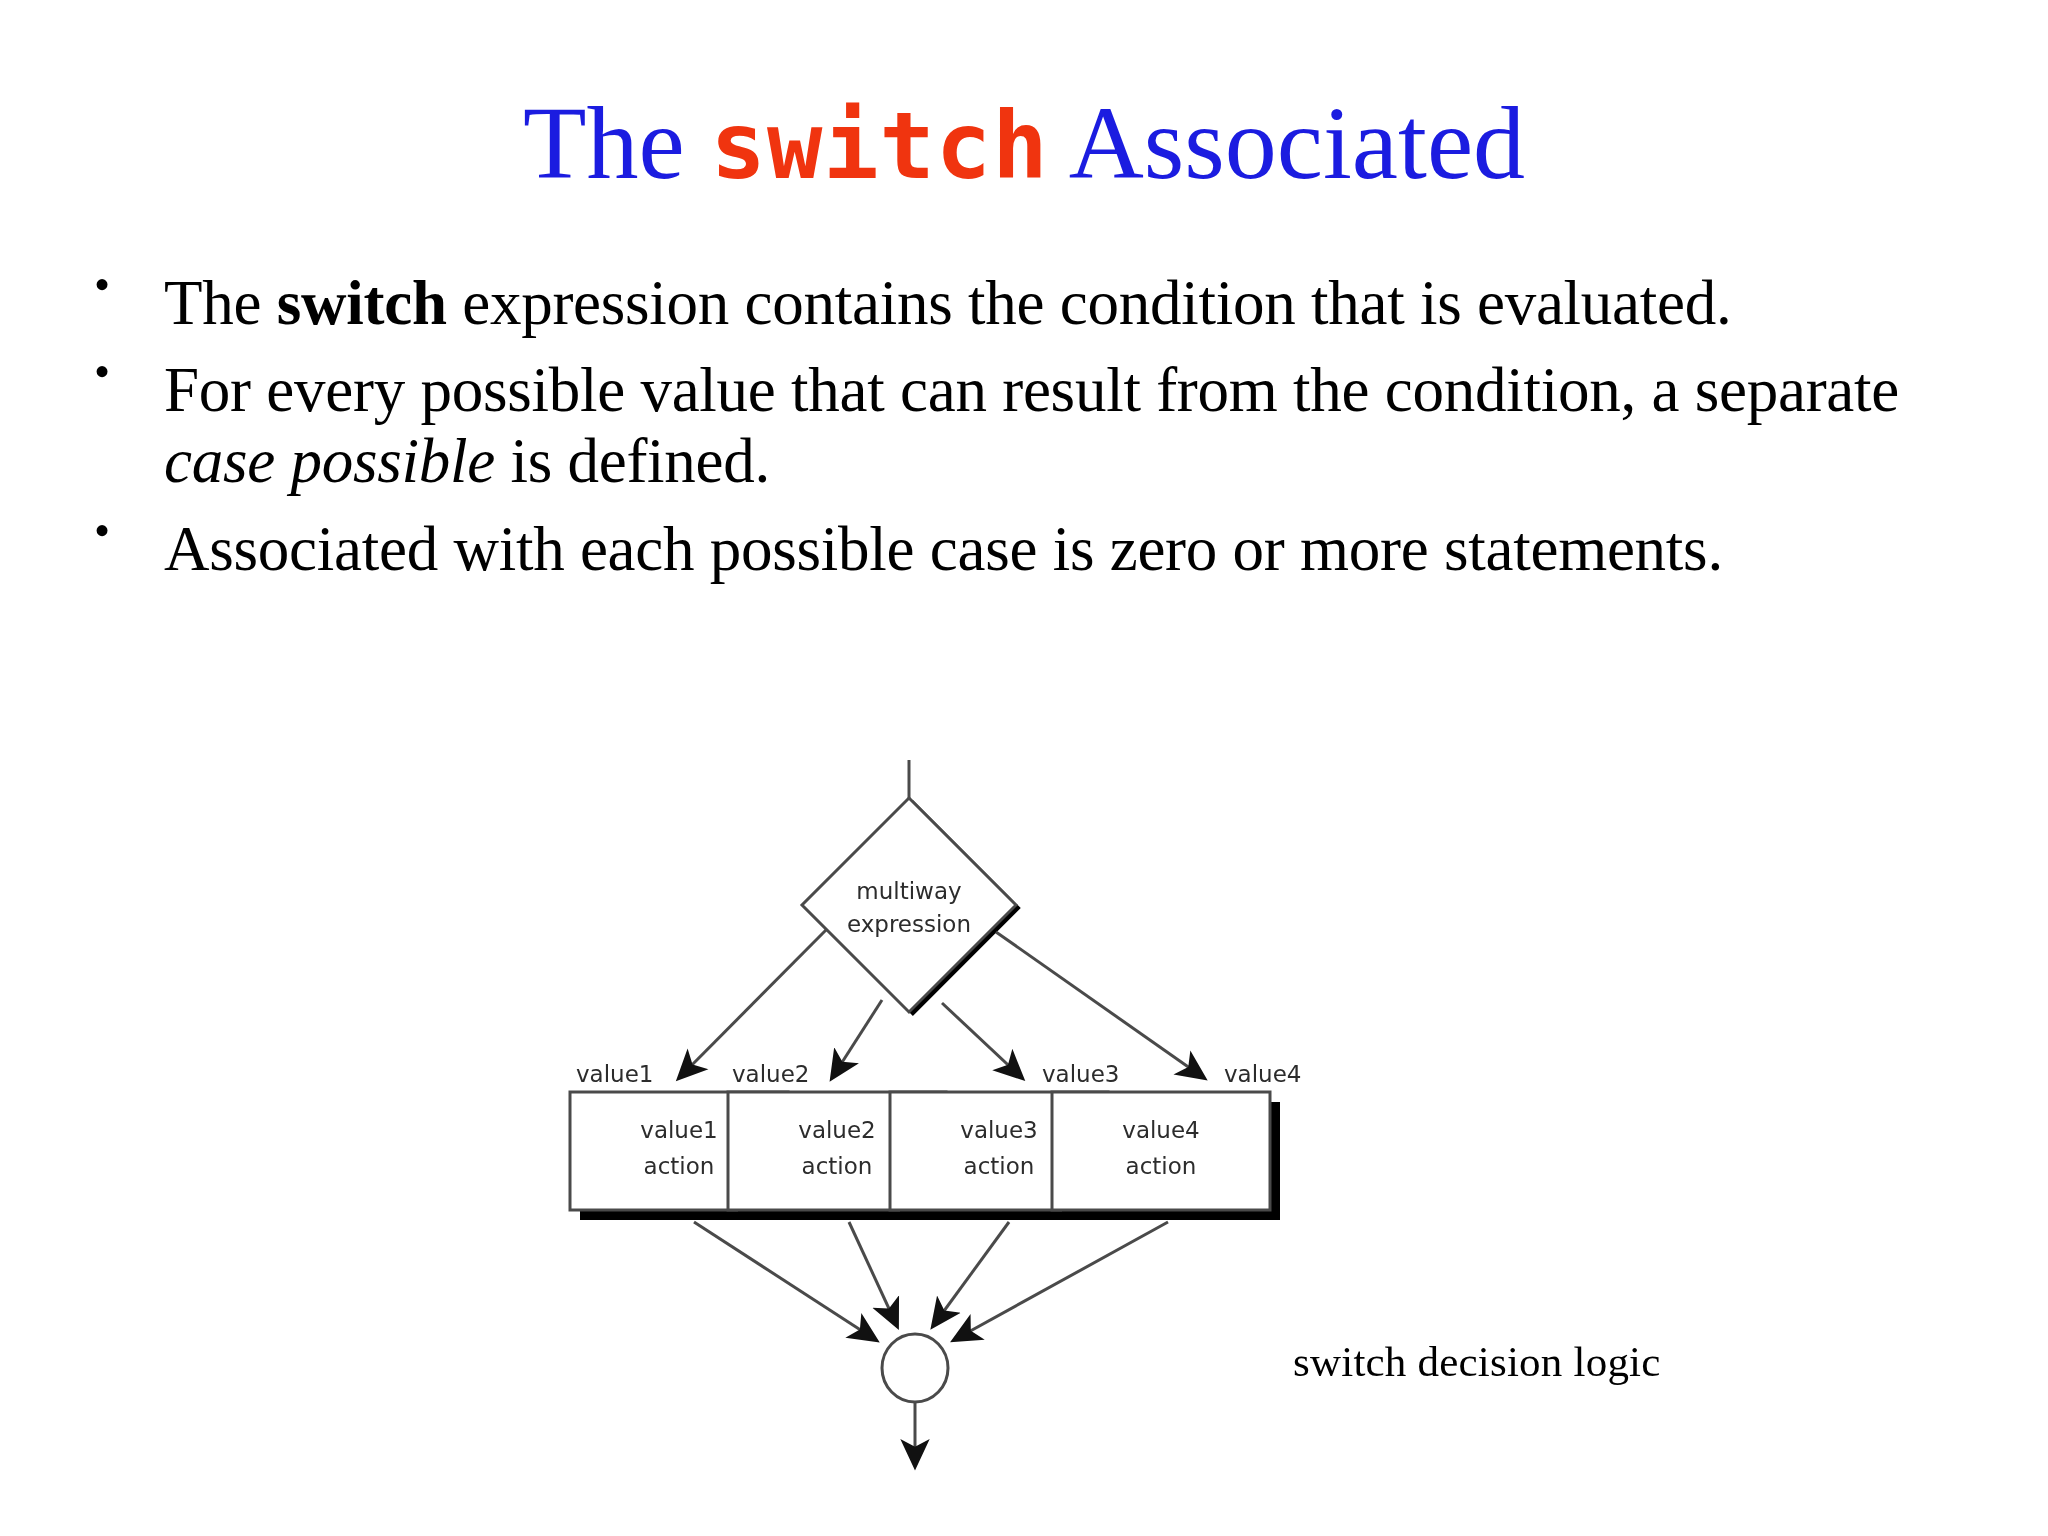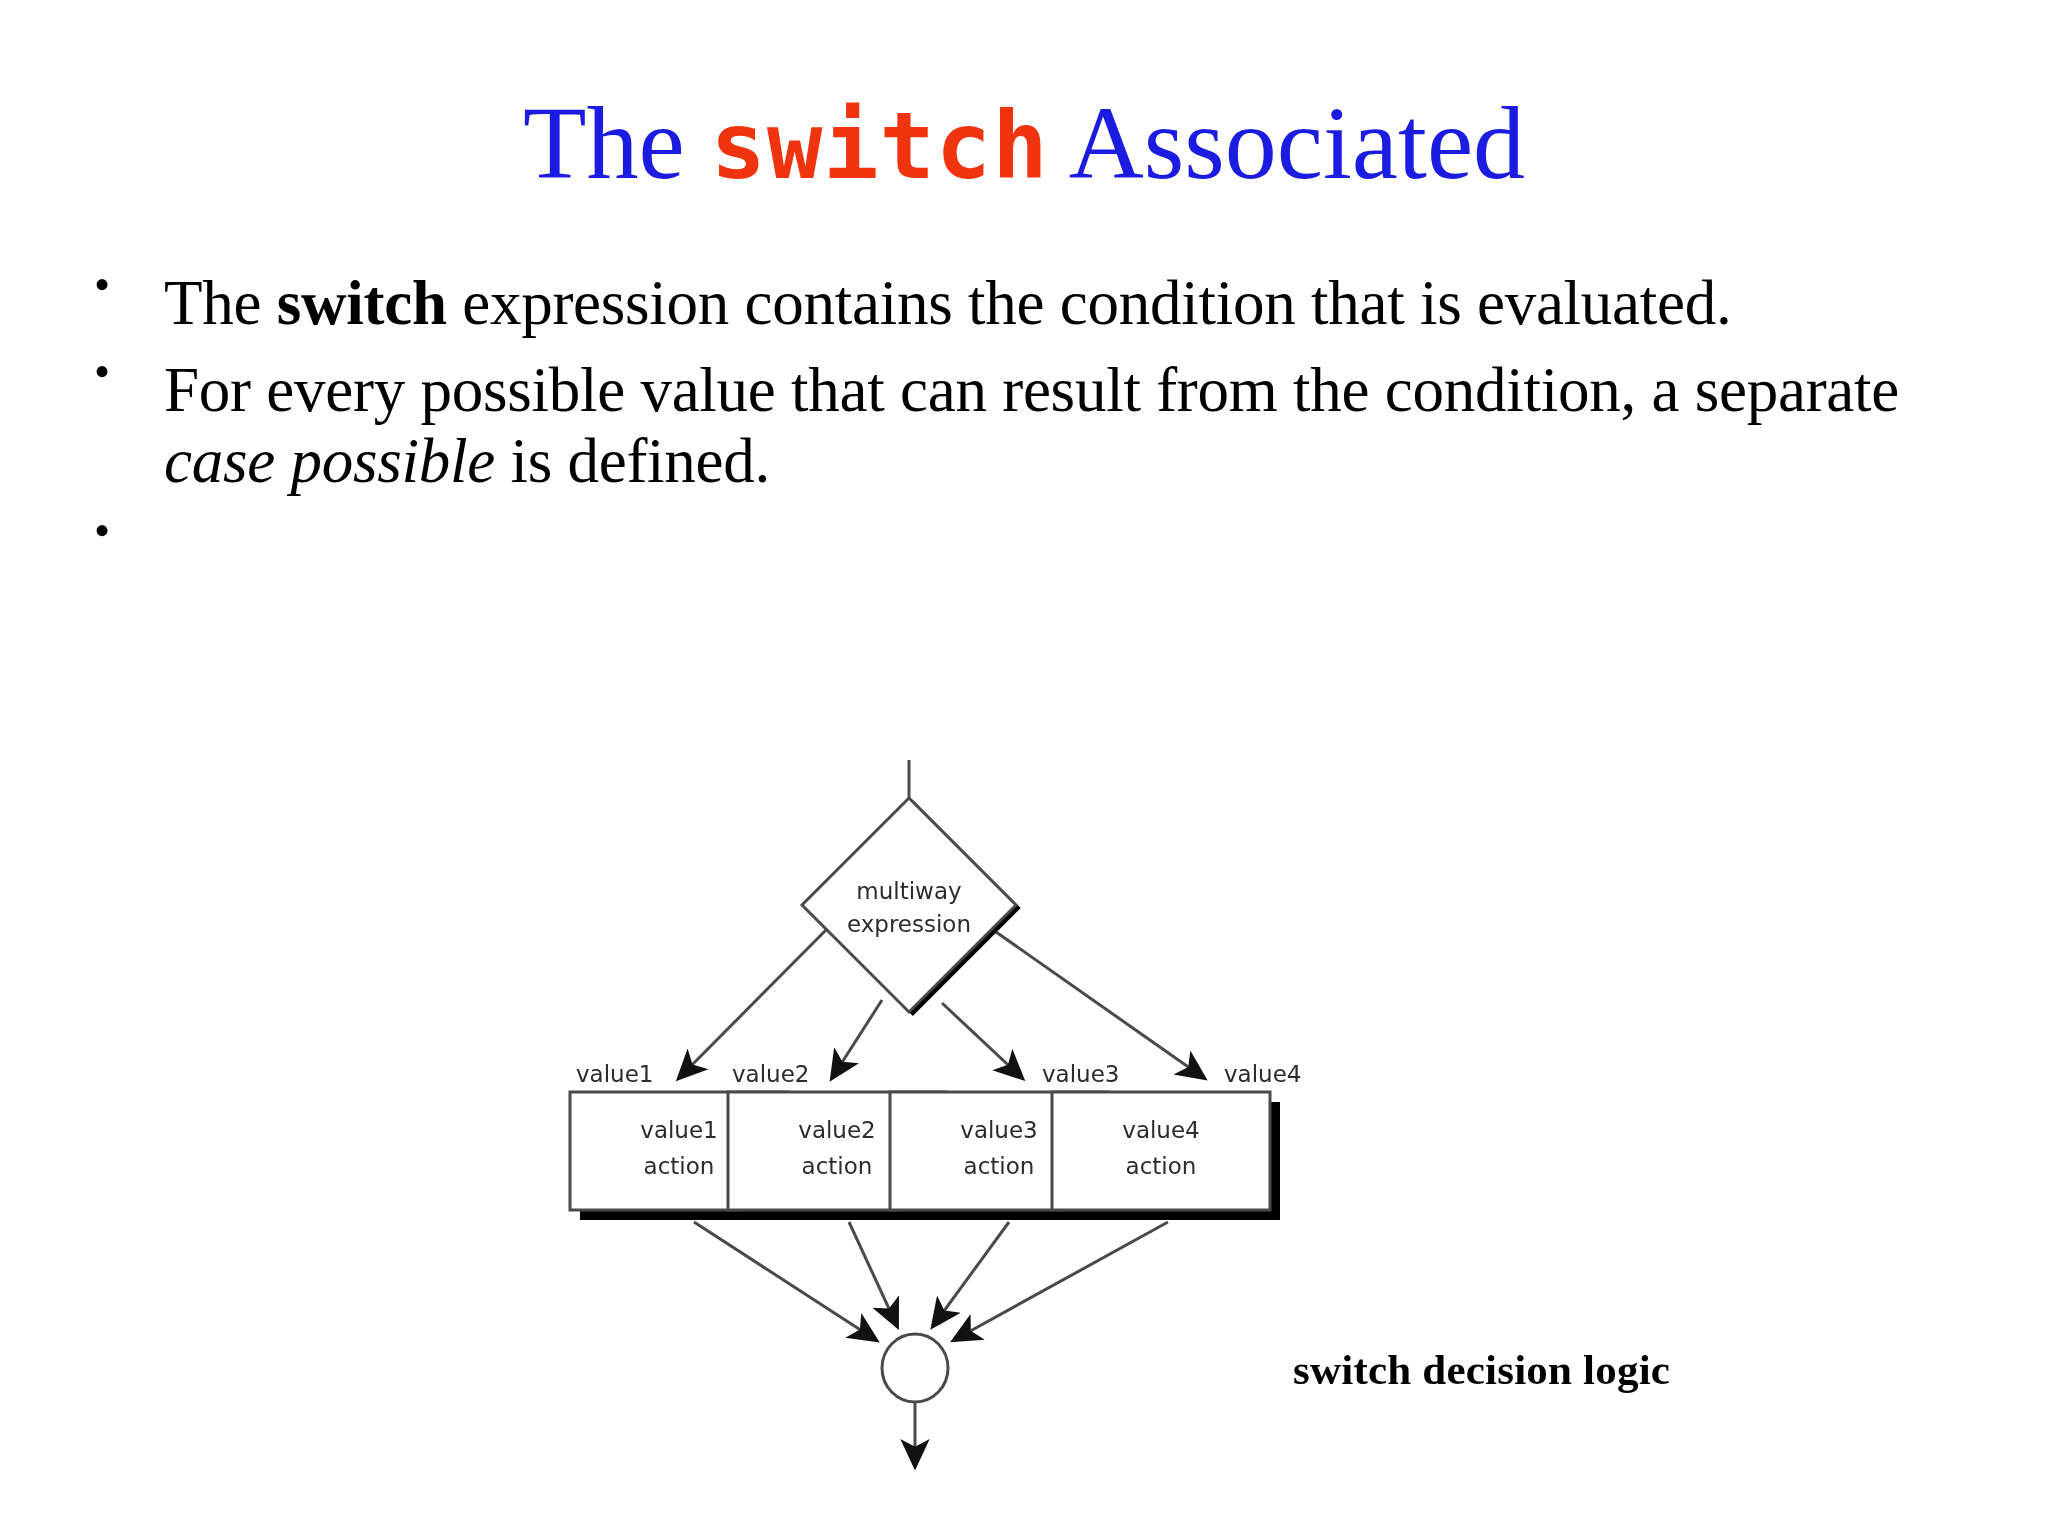--- a/index.html
+++ b/index.html
@@ -90,25 +90,24 @@
     font-size: 23px;
     fill: #2c2c2c;
   }
 
   
   #caption {
     position: absolute;
     left: 1293px;
     top: 1337px;
     font-size: 43px;
-    font-weight: 700;
+    font-weight: 400;
     color: #000000;
     white-space: nowrap;
     letter-spacing: 0.005em;
-    margin-top: 8px;
   }
 </style>
 </head>
 <body>
 
 <div id="slide">
 
   <div id="title">
     <span class="t-blue">The </span><span class="t-red">switch</span><span class="t-blue"> Associated</span>
   </div>
@@ -120,20 +119,21 @@
       <span><span>The </span><span class="b-bold">switch</span><span> expression contains the condition that is evaluated.</span></span>
     </div>
 
     <div class="bullet">
       <span class="dot">•</span>
       <span><span>For every possible value that can result from the condition, a separate </span><span class="b-ital">case possible</span><span> is defined.</span></span>
     </div>
 
     <div class="bullet">
       <span class="dot">•</span>
+      <span>Associated with each possible case is zero or more statements.</span>
     </div>
 
   </div>
 
   <div id="diagram">
     <svg viewBox="0 0 1030 720" xmlns="http://www.w3.org/2000/svg">
       <defs>
         <marker id="ah" markerWidth="11" markerHeight="11" refX="9" refY="5.5" orient="auto" markerUnits="strokeWidth">
           <path d="M0,0.6 L10.5,5.5 L0,10.4 L2.6,5.5 Z" fill="#111111"></path>
         </marker>

